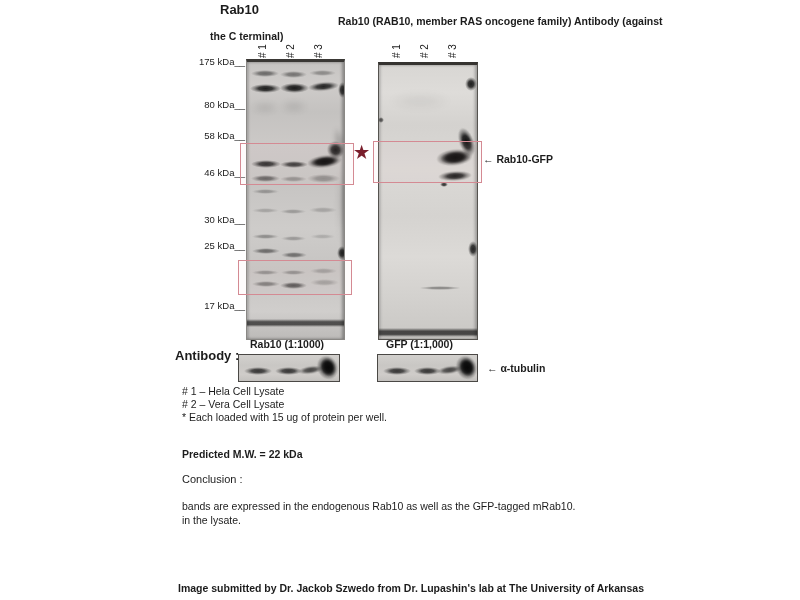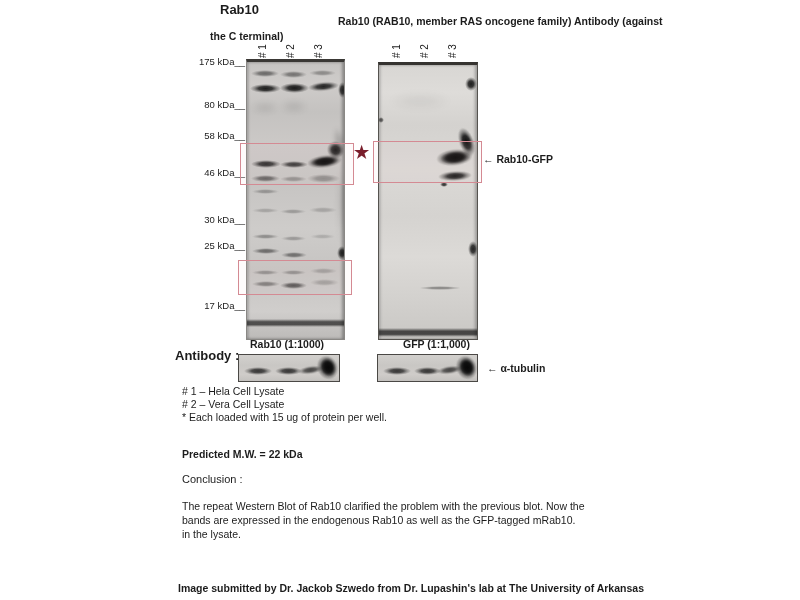--- a/index.html
+++ b/index.html
@@ -49,36 +49,35 @@
 
   <div class="abs hdr" style="left:310px;top:15px;margin-left:28px;">Rab10 (RAB10, member RAS oncogene family) Antibody (against</div>
   <div class="abs hdr" style="left:210px;top:30px;">the C terminal)</div>
 
   <div class="abs star" style="left: 354px; top: 144px; color: rgb(122, 31, 44);">★</div>
 
   <div class="abs annot" style="left:483px;top:153px;">← Rab10-GFP</div>
 
   <div class="abs ab-label" style="left:175px;top:348px;">Antibody :</div>
   <div class="abs dilution" style="left:250px;top:338px;">Rab10 (1:1000)</div>
-  <div class="abs dilution" style="left:403px;top:338px;">GFP (1:1,000)</div>
+  <div class="abs dilution" style="left:386px;top:338px;">GFP (1:1,000)</div>
 
   <div class="abs annot" style="left:487px;top:362px;">← α-tubulin</div>
 
   <div class="legend-block">
     <div># 1 – Hela Cell Lysate</div>
     <div># 2 – Vera Cell Lysate</div>
     <div>* Each loaded with 15 ug of protein per well.</div>
   </div>
 
   <div class="abs" style="left:182px;top:448px;font-size:10.5px;">Predicted M.W. = 22 kDa</div>
 
   <div class="abs concl-head" style="left:182px;top:473px;">Conclusion :</div>
 
   <div class="concl-lines">
-    <div>The repeat Western Blot of Rab10 clarified the problem with the previous blot. Now the</div>
     <div>bands are expressed in the endogenous Rab10 as well as the GFP-tagged mRab10.</div>
     <div>in the lysate.</div>
   </div>
 
   <div class="abs footer" style="left:178px;top:582px;">Image submitted by Dr. Jackob Szwedo from Dr. Lupashin's lab at The University of Arkansas</div>
 
 <div class="mw-row" style="top: 57px;">175 kDa__</div>
     <div class="mw-row" style="top: 100px;">80 kDa__</div>
     <div class="mw-row" style="top: 131px;">58 kDa__</div>
     <div class="mw-row" style="top: 168px;">46 kDa__</div>

